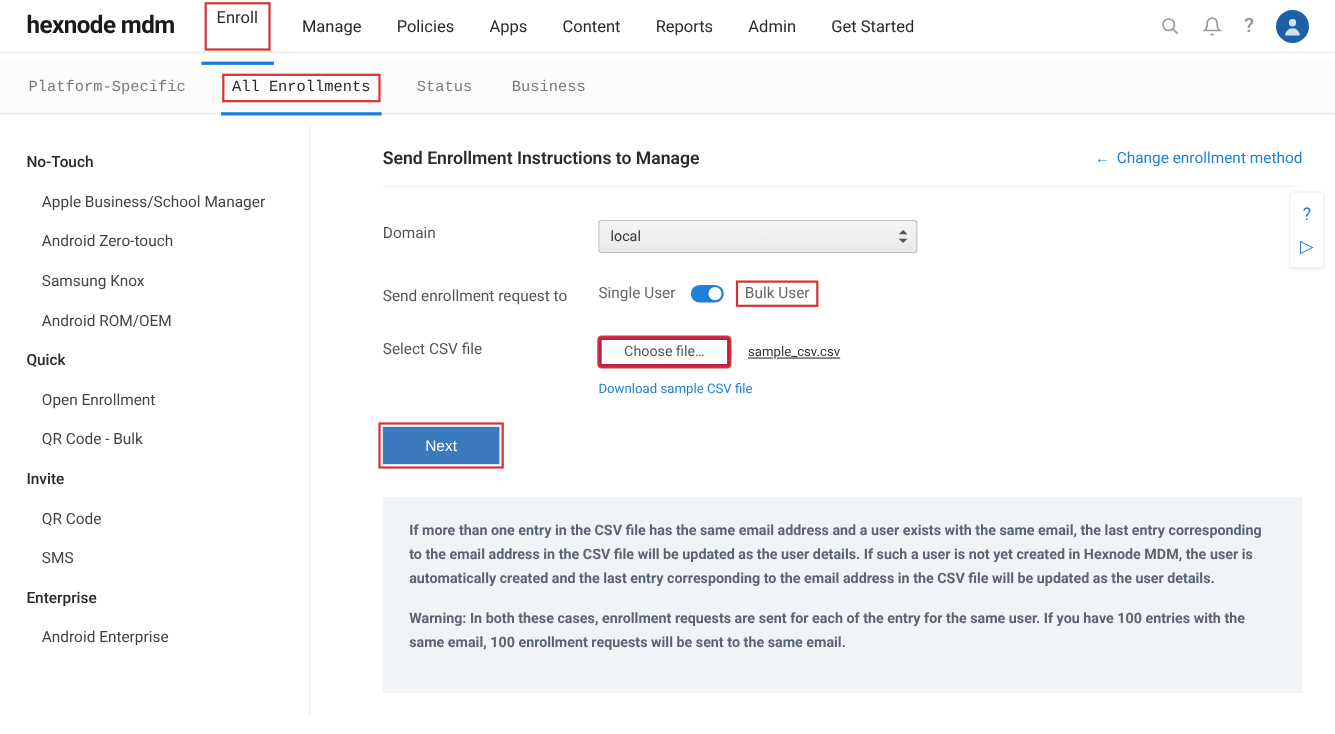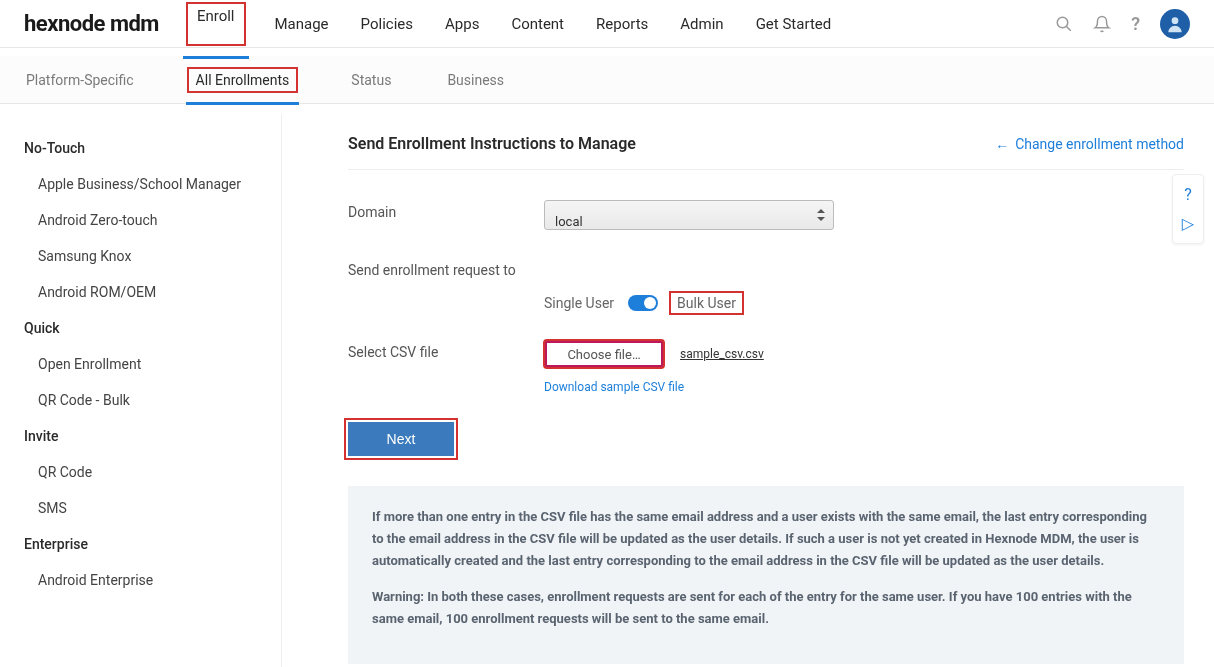--- a/index.html
+++ b/index.html
@@ -14,45 +14,45 @@
 .nav-right { display: flex; align-items: center; gap: 20px; }
 .icon-btn { color: #888; cursor: pointer; display: flex; align-items: center; }
 .avatar { width: 30px; height: 30px; border-radius: 50%; background: #1e5fa8; display: flex; align-items: center; justify-content: center; }
 
 .redbox { outline: 2px solid #d43131; outline-offset: 1px; }
 .nav-item.redbox { padding: 4px 10px; margin-top:0; outline-offset: -1px;}
 .nav-item.active.redbox { border-bottom:none; }
 .nav-item.active.redbox::after { content:""; position:absolute; left:-4px; right:-4px; bottom:-14px; height:3px; background:#1e7fdb; }
 
 
-.subtabs { display: flex; gap: 52px; padding: 0 24px; height: 48px; align-items: center; border-bottom: 1px solid #e6e6e6; margin-top:8px; background: #fcfcfc; }
+.subtabs { display: flex; gap: 32px; padding: 0 24px; height: 48px; align-items: center; border-bottom: 1px solid #e6e6e6; margin-top:8px; background: #fcfcfc; font-family: Liberation Mono, monospace; }
 .subtab { font-size: 14px; color: #7a7a7a; cursor: pointer; padding: 13px 2px; position: relative; }
 .subtab.active { color: #2a2a2a; }
 .subtab.active.redbox { padding: 4px 8px; outline-offset:-1px; }
 .subtab.active.redbox::after { content:""; position:absolute; left:-2px; right:-2px; bottom:-13px; height:3px; background:#1e7fdb; }
 
 
 .layout { display: flex; gap: 16px; padding-top: 10px; }
 .sidebar { width: 282px; padding: 16px 0 16px 16px; border-right: 1px solid #eee; }
 .side-group { font-size: 14px; color: #2a2a2a; font-weight: 500; padding: 10px 8px; }
 .side-item { font-size: 14px; color: #444; padding: 10px 8px 10px 22px; cursor: pointer; display: inline-block; }
 .side-item.redbox { padding: 4px 10px; margin-left: 14px; margin-top:4px; margin-bottom:4px; }
 
 
 .main { flex: 1; padding: 20px 30px 20px 50px; position: relative; }
 .main-header { display: flex; justify-content: space-between; align-items: center; padding-bottom: 16px; border-bottom: 1px solid #eee; margin-bottom: 30px; }
 .main-title { font-size: 16px; font-weight: 600; color: #2a2a2a; }
 .change-link { color: #1e7fdb; font-size: 14px; cursor: pointer; display: flex; align-items: center; gap: 6px; }
 .form-row { display: flex; align-items: flex-start; margin-bottom: 28px; }
 .form-label { width: 196px; font-size: 14px; color: #555; padding-top: 4px; }
 .form-ctrl { flex: 1; display: flex; flex-direction: column; gap: 8px; }
-.select { width: 290px; height: 30px; border: 1px solid #bbb; border-radius: 3px; background: linear-gradient(#f5f5f5,#e9e9e9); padding: 0 10px; font-size: 13px; color: #333; position: relative; display:flex; align-items:flex-end; }
+.select { width: 290px; height: 30px; border: 1px solid #bbb; border-radius: 3px; background: linear-gradient(#f5f5f5,#e9e9e9); padding: 0 10px; font-size: 13px; color: #333; position: relative; display:flex; align-items:center; }
 .select::after { content:""; position:absolute; right:8px; top:8px; width:0; height:0; border-left:4px solid transparent; border-right:4px solid transparent; border-bottom:4px solid #555; }
 .select::before { content:""; position:absolute; right:8px; bottom:8px; width:0; height:0; border-left:4px solid transparent; border-right:4px solid transparent; border-top:4px solid #555; }
-.toggle-row { display: flex; align-items: center; gap: 14px; margin-top: 36px; }
+.toggle-row { display: flex; align-items: center; gap: 14px; }
 .toggle { width: 30px; height: 16px; border-radius: 10px; background: #1e7fdb; position: relative; cursor: pointer; }
 .toggle::after { content:""; position:absolute; right:2px; top:2px; width:12px; height:12px; border-radius:50%; background:#fff; }
 .toggle-label { font-size: 14px; color: #666; }
 .toggle-label.redbox { padding: 1px 5px; }
 .file-row { display: flex; align-items: center; gap: 16px; }
 .file-btn { width: 120px; height: 28px; border: 3px solid #be185d; border-radius: 3px; background: #fff; color: #555; font-size: 13px; display:flex; align-items:center; justify-content:center; cursor: pointer; }
 .file-btn.redbox { outline-offset:-1px; }
 .file-name { font-size: 12px; color: #333; text-decoration: underline; }
 .download-link { color: #1e7fdb; font-size: 12px; cursor: pointer; margin-top: 4px; }
 .next-btn { width: 106px; height: 34px; background: #3a7abd; color: #fff; border: none; font-size: 14px; font-weight: 500; cursor: pointer; }

